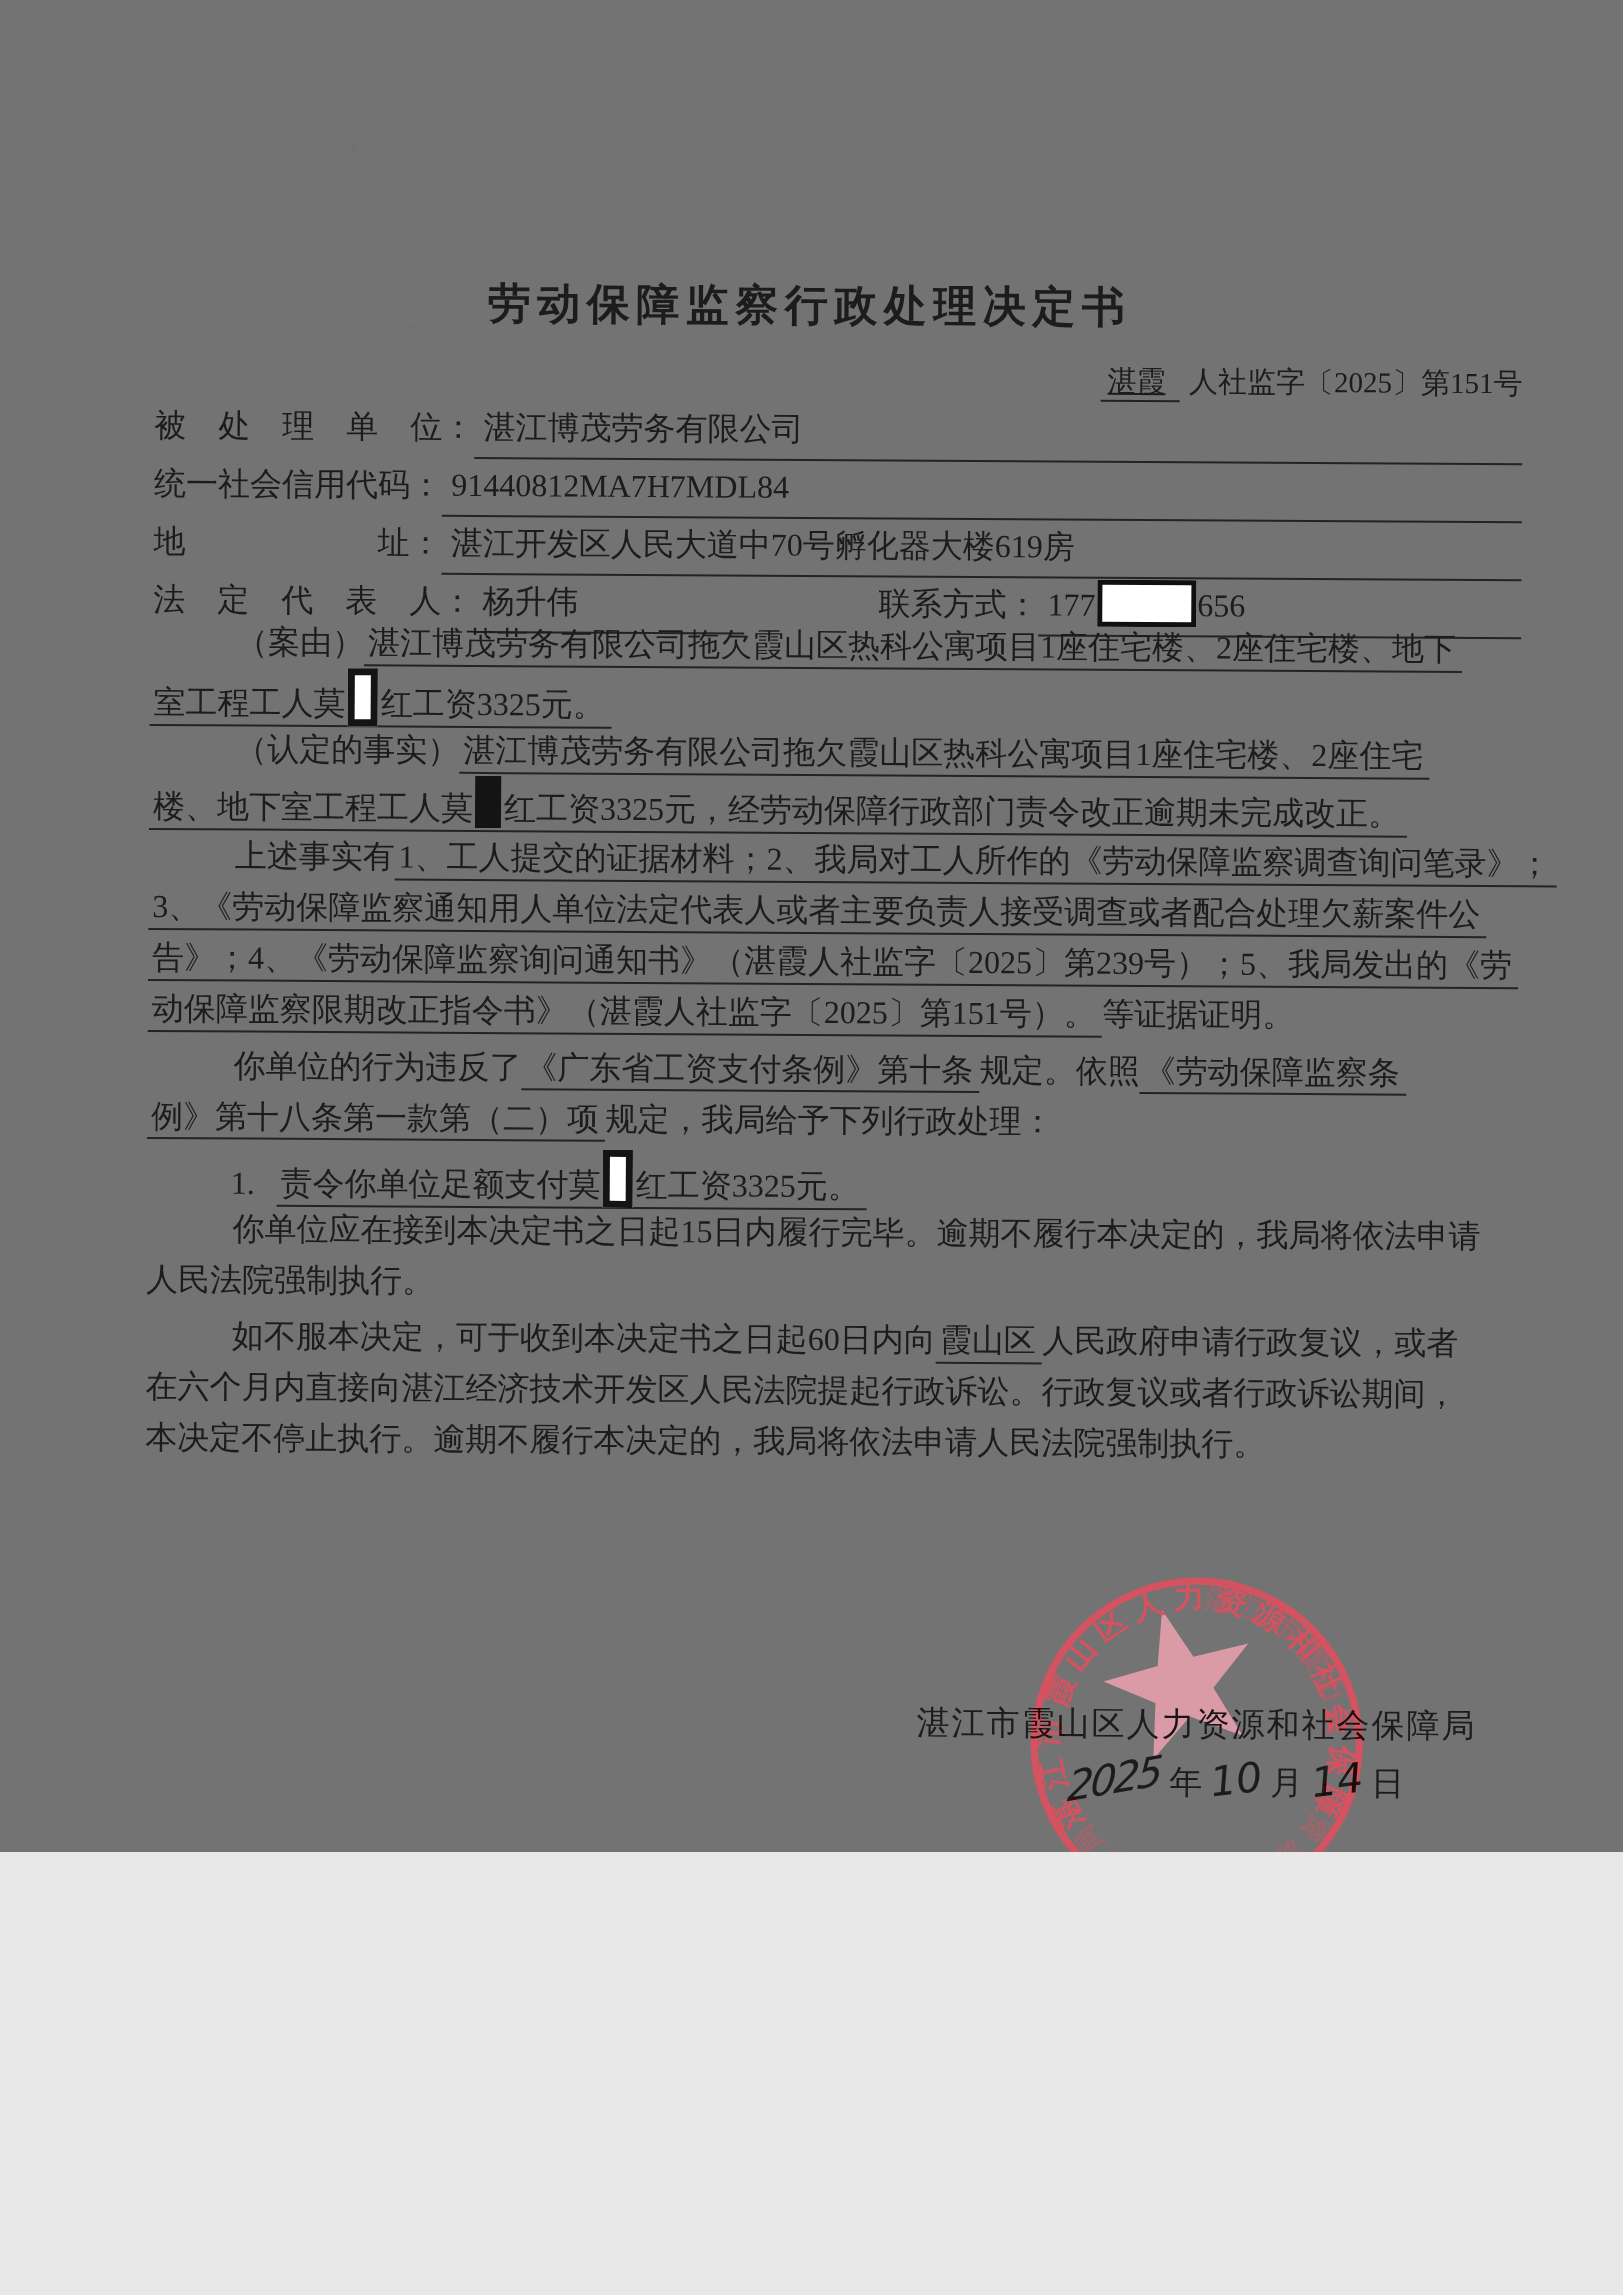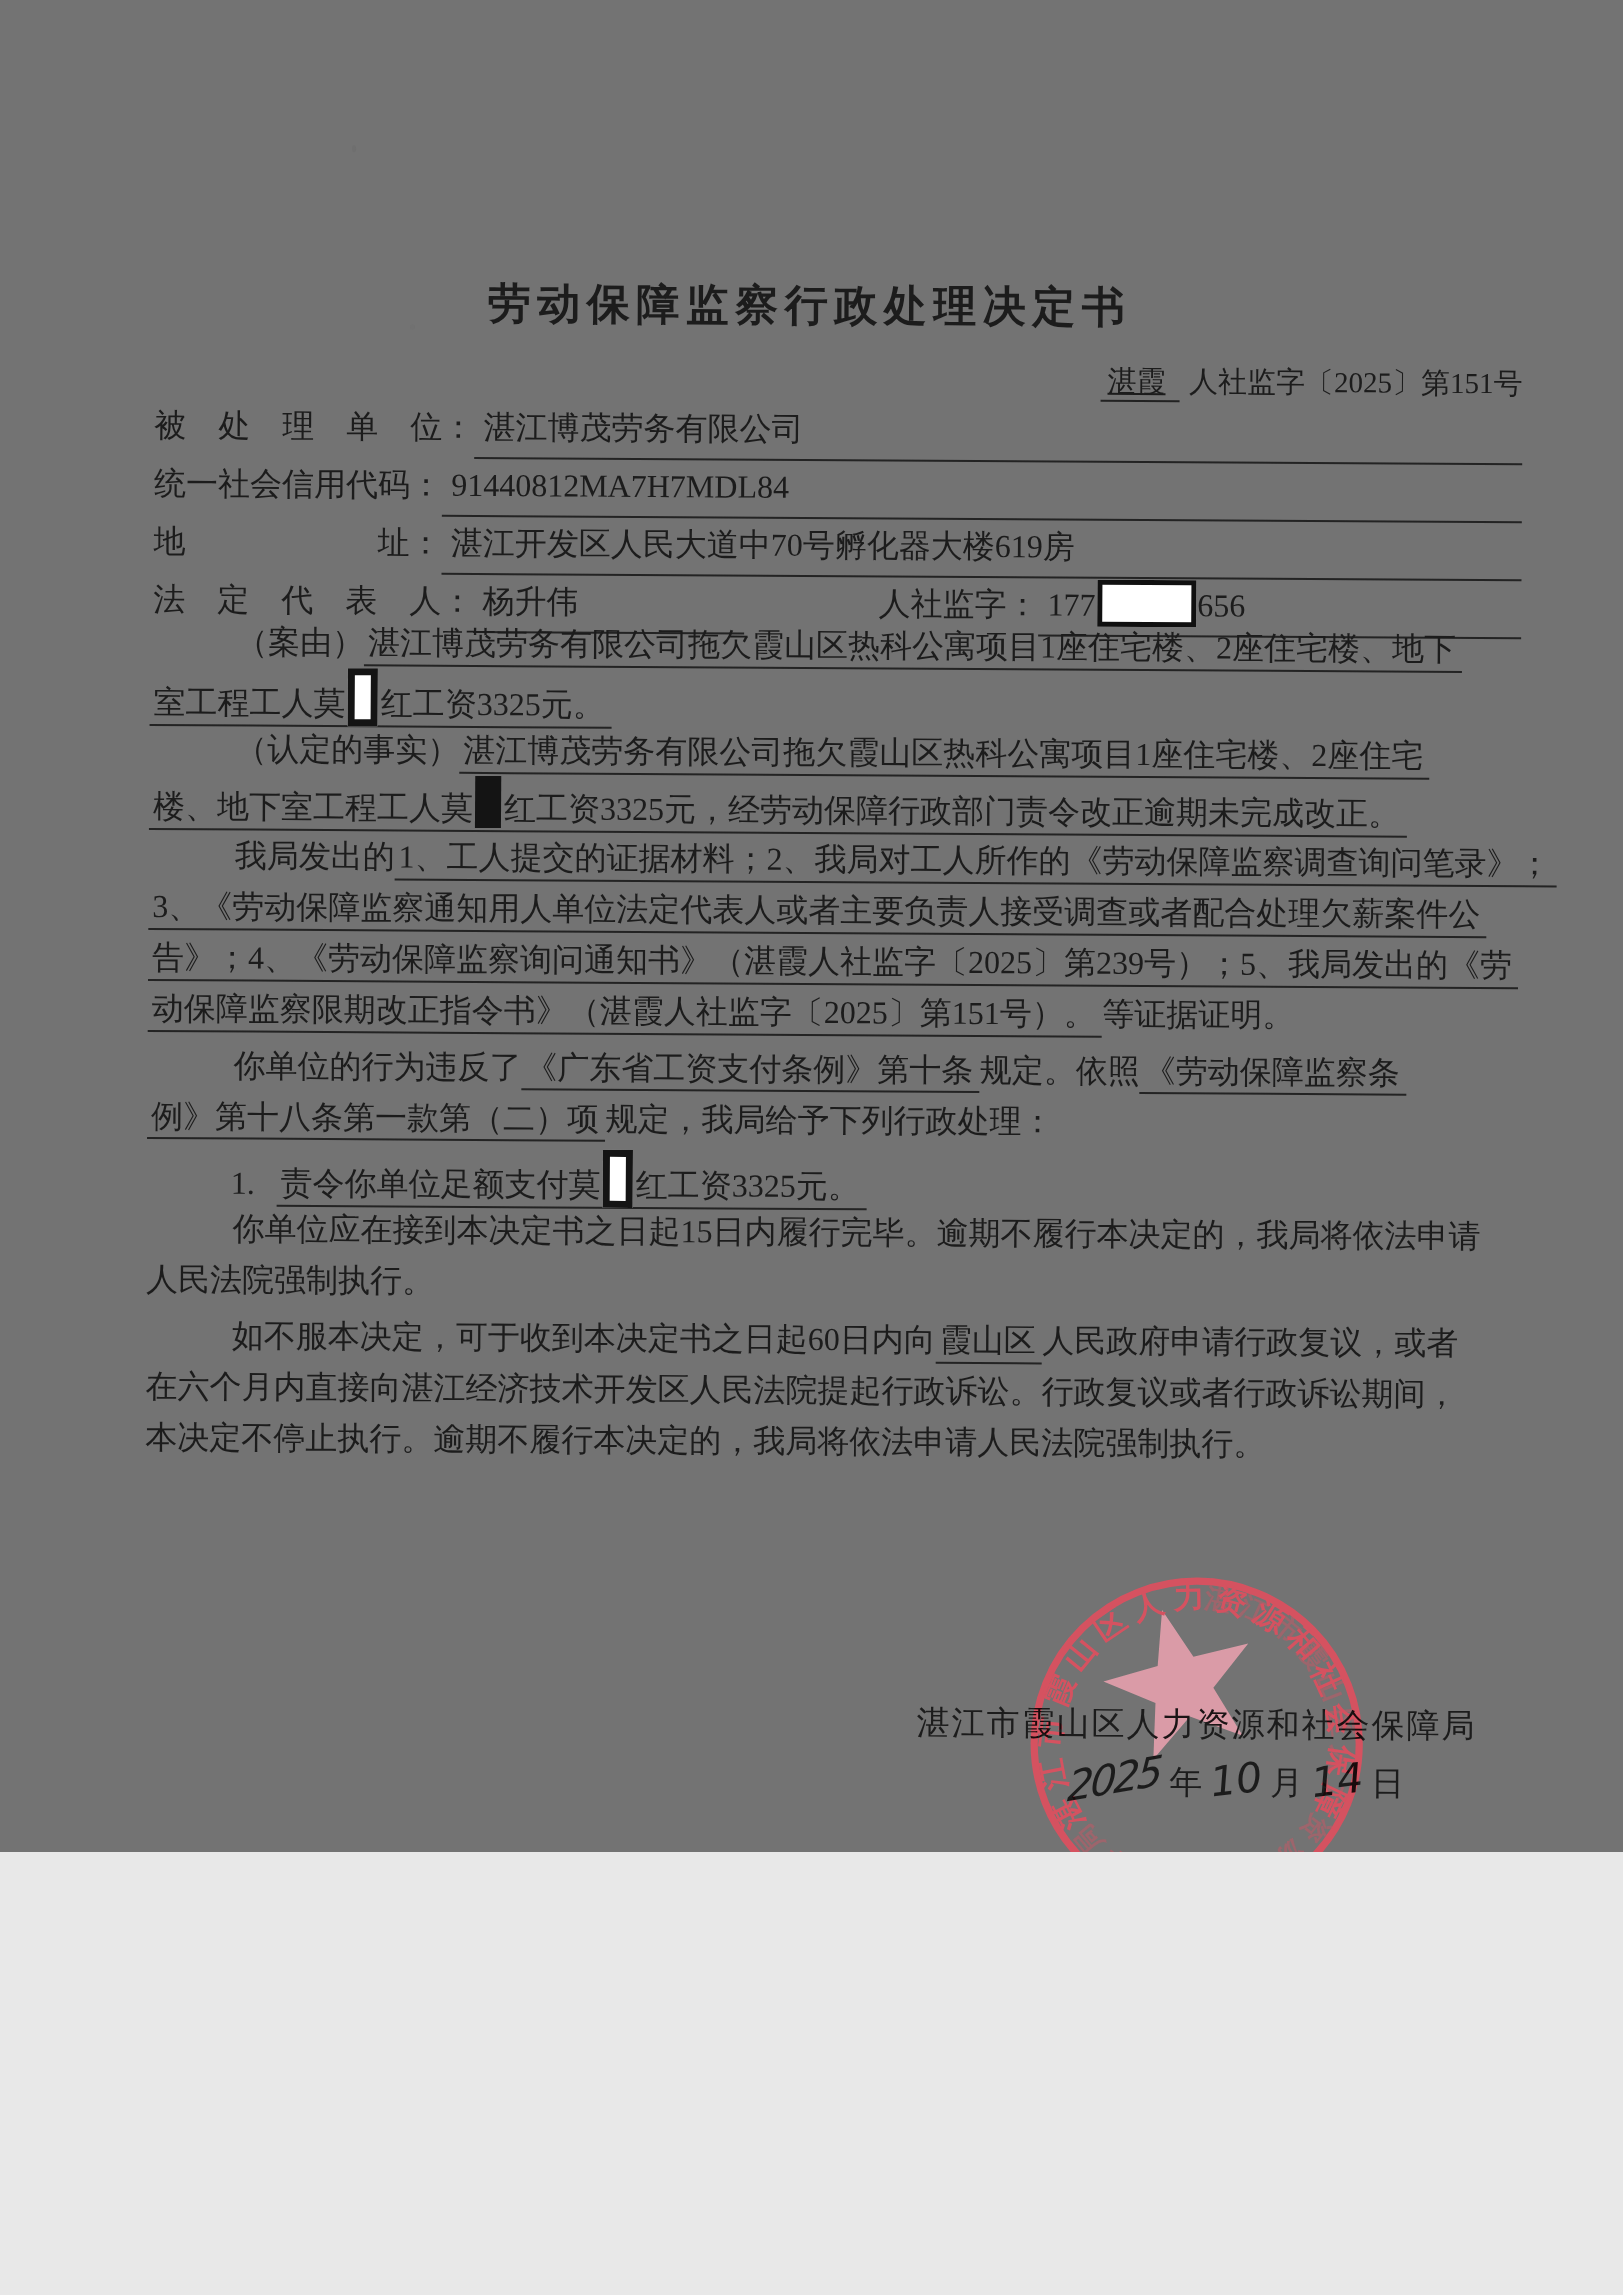--- a/index.html
+++ b/index.html
@@ -83,37 +83,37 @@
       <div class="frow">
         <span class="flabel">被　处　理　单　位：</span><span class="fvalue">湛江博茂劳务有限公司</span>
       </div>
       <div class="frow">
         <span class="flabel">统一社会信用代码：</span><span class="fvalue">91440812MA7H7MDL84</span>
       </div>
       <div class="frow">
         <span class="flabel">地　　　　　　址：</span><span class="fvalue">湛江开发区人民大道中70号孵化器大楼619房</span>
       </div>
       <div class="frow">
-        <span class="flabel">法　定　代　表　人：</span><span class="fvalue-fixed">杨升伟</span><span class="fspacer"></span><span class="flabel">人社监字：</span><span class="fvalue"><span>177</span><span class="redact-phone"></span><span>656</span></span>
+        <span class="flabel">法　定　代　表　人：</span><span class="fvalue-fixed">杨升伟</span><span class="fspacer"></span><span class="flabel">联系方式：</span><span class="fvalue"><span>177</span><span class="redact-phone"></span><span>656</span></span>
       </div>
     </div>
 
     <div class="body-block">
 
       <div class="bline"><span class="ind"></span><span>（案由）</span><span class="u">湛江博茂劳务有限公司拖欠霞山区热科公寓项目1座住宅楼、2座住宅楼、地下</span></div>
       <div class="bline"><span class="u"><span>室工程工人莫</span><span class="redact-outline"></span><span>红工资3325元。</span></span></div>
 
       <div class="pgap"></div>
 
       <div class="bline"><span class="ind"></span><span>（认定的事实）</span><span class="u">湛江博茂劳务有限公司拖欠霞山区热科公寓项目1座住宅楼、2座住宅</span></div>
       <div class="bline"><span class="u"><span>楼、地下室工程工人莫</span><span class="redact-solid"></span><span>红工资3325元，经劳动保障行政部门责令改正逾期未完成改正。</span></span></div>
 
       <div class="pgap"></div>
 
-      <div class="bline"><span class="ind"></span><span>我局发出的</span><span class="u">1、工人提交的证据材料；2、我局对工人所作的《劳动保障监察调查询问笔录》；</span></div>
+      <div class="bline"><span class="ind"></span><span>上述事实有</span><span class="u">1、工人提交的证据材料；2、我局对工人所作的《劳动保障监察调查询问笔录》；</span></div>
       <div class="bline"><span class="u">3、《劳动保障监察通知用人单位法定代表人或者主要负责人接受调查或者配合处理欠薪案件公</span></div>
       <div class="bline"><span class="u">告》；4、《劳动保障监察询问通知书》（湛霞人社监字〔2025〕第239号）；5、我局发出的《劳</span></div>
       <div class="bline"><span class="u">动保障监察限期改正指令书》（湛霞人社监字〔2025〕第151号）。</span><span>等证据证明。</span></div>
 
       <div class="pgap"></div>
 
       <div class="bline"><span class="ind"></span><span>你单位的行为违反了</span><span class="u">《广东省工资支付条例》第十条</span><span>规定。依照</span><span class="u">《劳动保障监察条</span></div>
       <div class="bline"><span class="u">例》第十八条第一款第（二）项</span><span>规定，我局给予下列行政处理：</span></div>
 
       <div class="pgap"></div>

